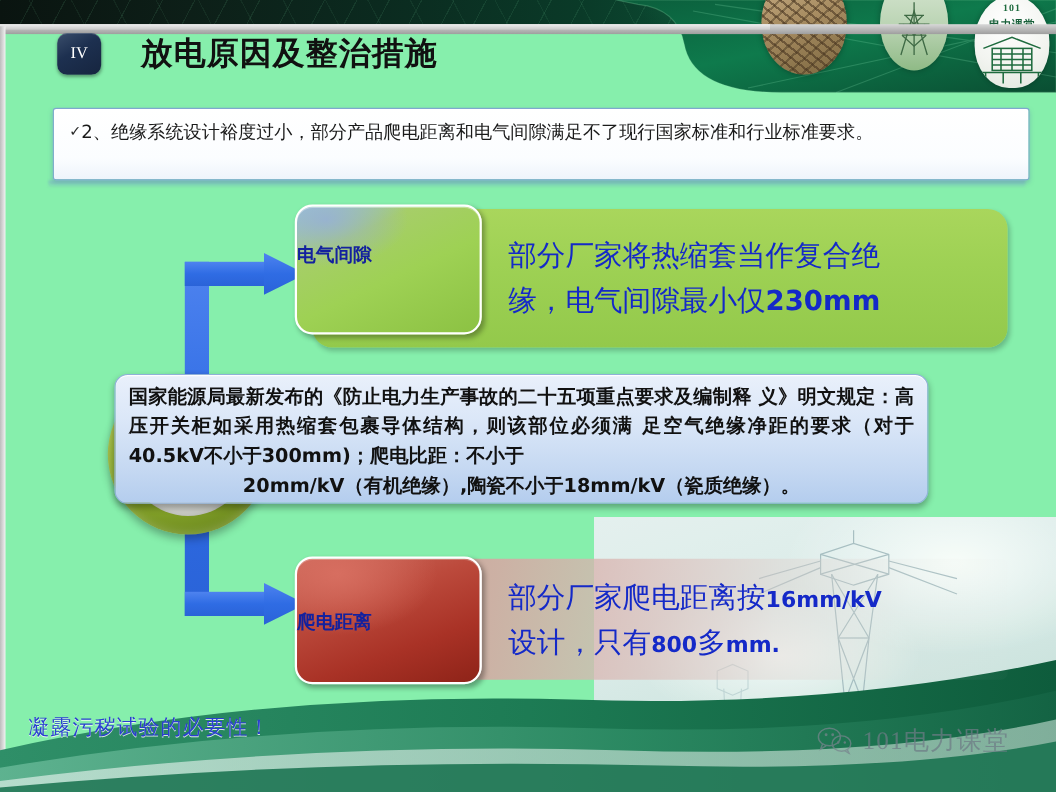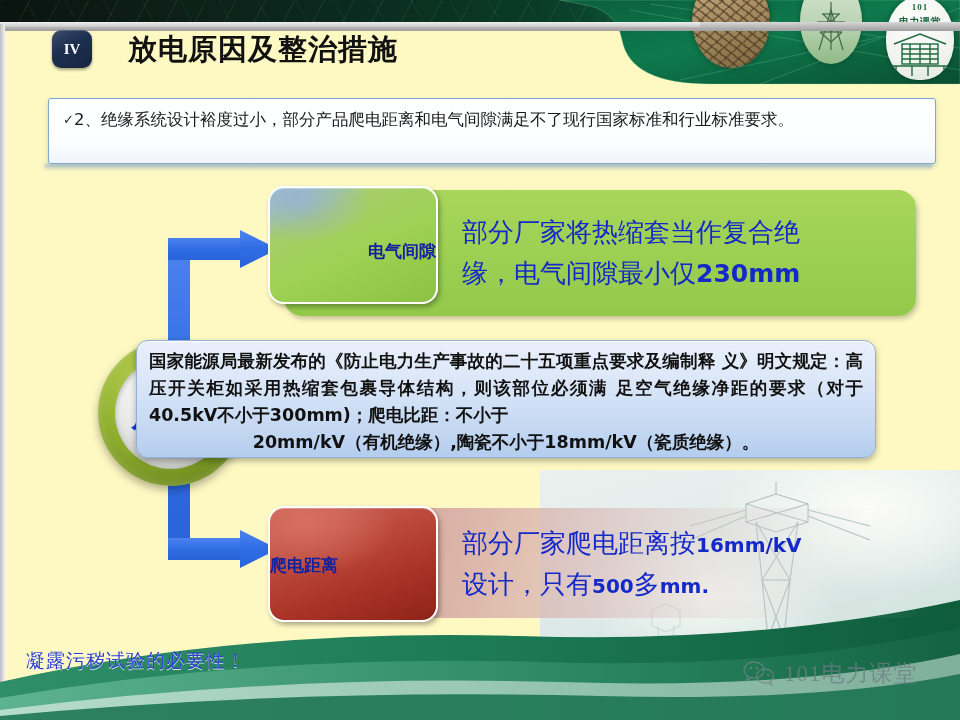--- a/index.html
+++ b/index.html
@@ -3,21 +3,21 @@
 <meta charset="utf-8">
 <style>
   html,body{margin:0;padding:0;}
   body{
     width:960px;height:720px;overflow:hidden;
     font-family:"Liberation Sans","DejaVu Sans",sans-serif;
     background:#ffffff;
   }
   #slide{
     position:relative;width:960px;height:720px;overflow:hidden;
-    background:#fef9c3;
+    background:#86efac;
   }
 
   
   .top-band{
     position:absolute;left:0;top:0;width:960px;height:24px;
     background:
       radial-gradient(ellipse 260px 60px at 760px 6px, rgba(30,150,90,.55) 0%, rgba(0,0,0,0) 70%),
       linear-gradient(90deg,#0a1410 0%,#0d1f18 18%,#0b2a1f 36%,#0a3a28 55%,#0c5538 72%,#0e6b45 86%,#0b5236 100%);
   }
   .top-band:after{
@@ -80,21 +80,21 @@
     font-size:10px;color:#18603a;font-weight:bold;letter-spacing:.5px;
     font-family:"Liberation Serif","DejaVu Serif",serif;
   }
 
   
   .title-badge{
     position:absolute;left:52px;top:30px;width:40px;height:38px;
     border-radius:9px;
     background:linear-gradient(150deg,#3a4e6b 0%,#1d3050 42%,#16253f 100%);
     box-shadow:0 2px 3px rgba(0,0,0,.35), inset 0 1px 0 rgba(255,255,255,.18);
-    color:#ffffff;font-size:15px;font-weight:bold;
+    color:#ffffff;font-size:15px;font-weight:normal;
     display:flex;align-items:center;justify-content:center;
     font-family:"Liberation Serif","DejaVu Serif",serif;
   }
   .title-text{
     position:absolute;left:128px;top:30px;height:38px;line-height:38px;
     font-size:29px;font-weight:bold;color:#111111;letter-spacing:1px;
     font-family:Liberation Serif, serif;
     white-space:nowrap;
   }
 
@@ -171,21 +171,21 @@
   .chip-green{
     position:absolute;left:268px;top:186px;width:170px;height:118px;
     border-radius:16px;
     background:
       radial-gradient(ellipse 120px 70px at 16% 10%, rgba(150,175,215,.85) 0%, rgba(165,200,110,0) 62%),
       linear-gradient(155deg,#9dc8d6 0%,#a6ce68 26%,#9ed154 55%,#8cc243 100%);
     box-shadow:2px 3px 5px rgba(0,0,0,.30), inset 0 1px 0 rgba(255,255,255,.35);
     border:2px solid #ffffff;box-sizing:border-box;
   }
   .chip-green .lbl{
-    position:absolute;left:0;top:52px;width:100%;text-align:right;
+    position:absolute;left:0;top:32px;width:100%;text-align:left;
     font-size:17px;font-weight:bold;color:#13219e;
     font-family:"Liberation Serif","DejaVu Serif",serif;
   }
   .green-txt{
     position:absolute;left:462px;top:212px;width:446px;
     font-size:26px;line-height:41px;color:#1429c8;
     font-family:"Liberation Serif","DejaVu Serif",serif;
   }
   .green-txt b{font-family:"DejaVu Sans","Liberation Sans",sans-serif;font-size:25px;}
 
@@ -224,21 +224,20 @@
   .red-txt b{font-family:"DejaVu Sans","Liberation Sans",sans-serif;font-size:20px;}
 
   
   .callout{
     position:absolute;left:104px;top:340px;width:740px;height:118px;
     border-radius:12px;
     border:1px solid #8fb0d8;box-sizing:border-box;
     background:linear-gradient(180deg,#e9f0fb 0%,#dbe7f8 35%,#c6d9f2 72%,#b4cdee 100%);
     box-shadow:0 3px 6px rgba(0,0,0,.30), inset 0 1px 0 rgba(255,255,255,.9);
     padding:7px 12px 0 12px;
-    margin-left:32px;
   }
   .callout .ct{
     font-size:17.5px;line-height:27px;color:#111111;font-weight:bold;
     font-family:"DejaVu Sans","Liberation Sans",sans-serif;
     text-align:justify;
   }
   .callout .ct .lastline{display:block;text-align:center;}
 
   
   .footer-note{
@@ -412,21 +411,21 @@
     <span>部分厂家将热缩套当作复合绝</span><br>
     <span>缘，电气间隙最小仅</span><b>230mm</b>
   </div>
 
   <div class="row-red-body"></div>
   <div class="chip-red">
     <div class="lbl">爬电距离</div>
   </div>
   <div class="red-txt">
     <span>部分厂家爬电距离按</span><b>16mm/kV</b><br>
-    <span>设计，只有</span><b>500</b><span>多</span><b>mm.</b>
+    <span>设计，只有</span><b>800</b><span>多</span><b>mm.</b>
   </div>
 
   <div class="green-circle">
     <div class="inner">
       <div class="gc-text">风险</div>
     </div>
   </div>
 
   <div class="callout">
     <div class="ct">

